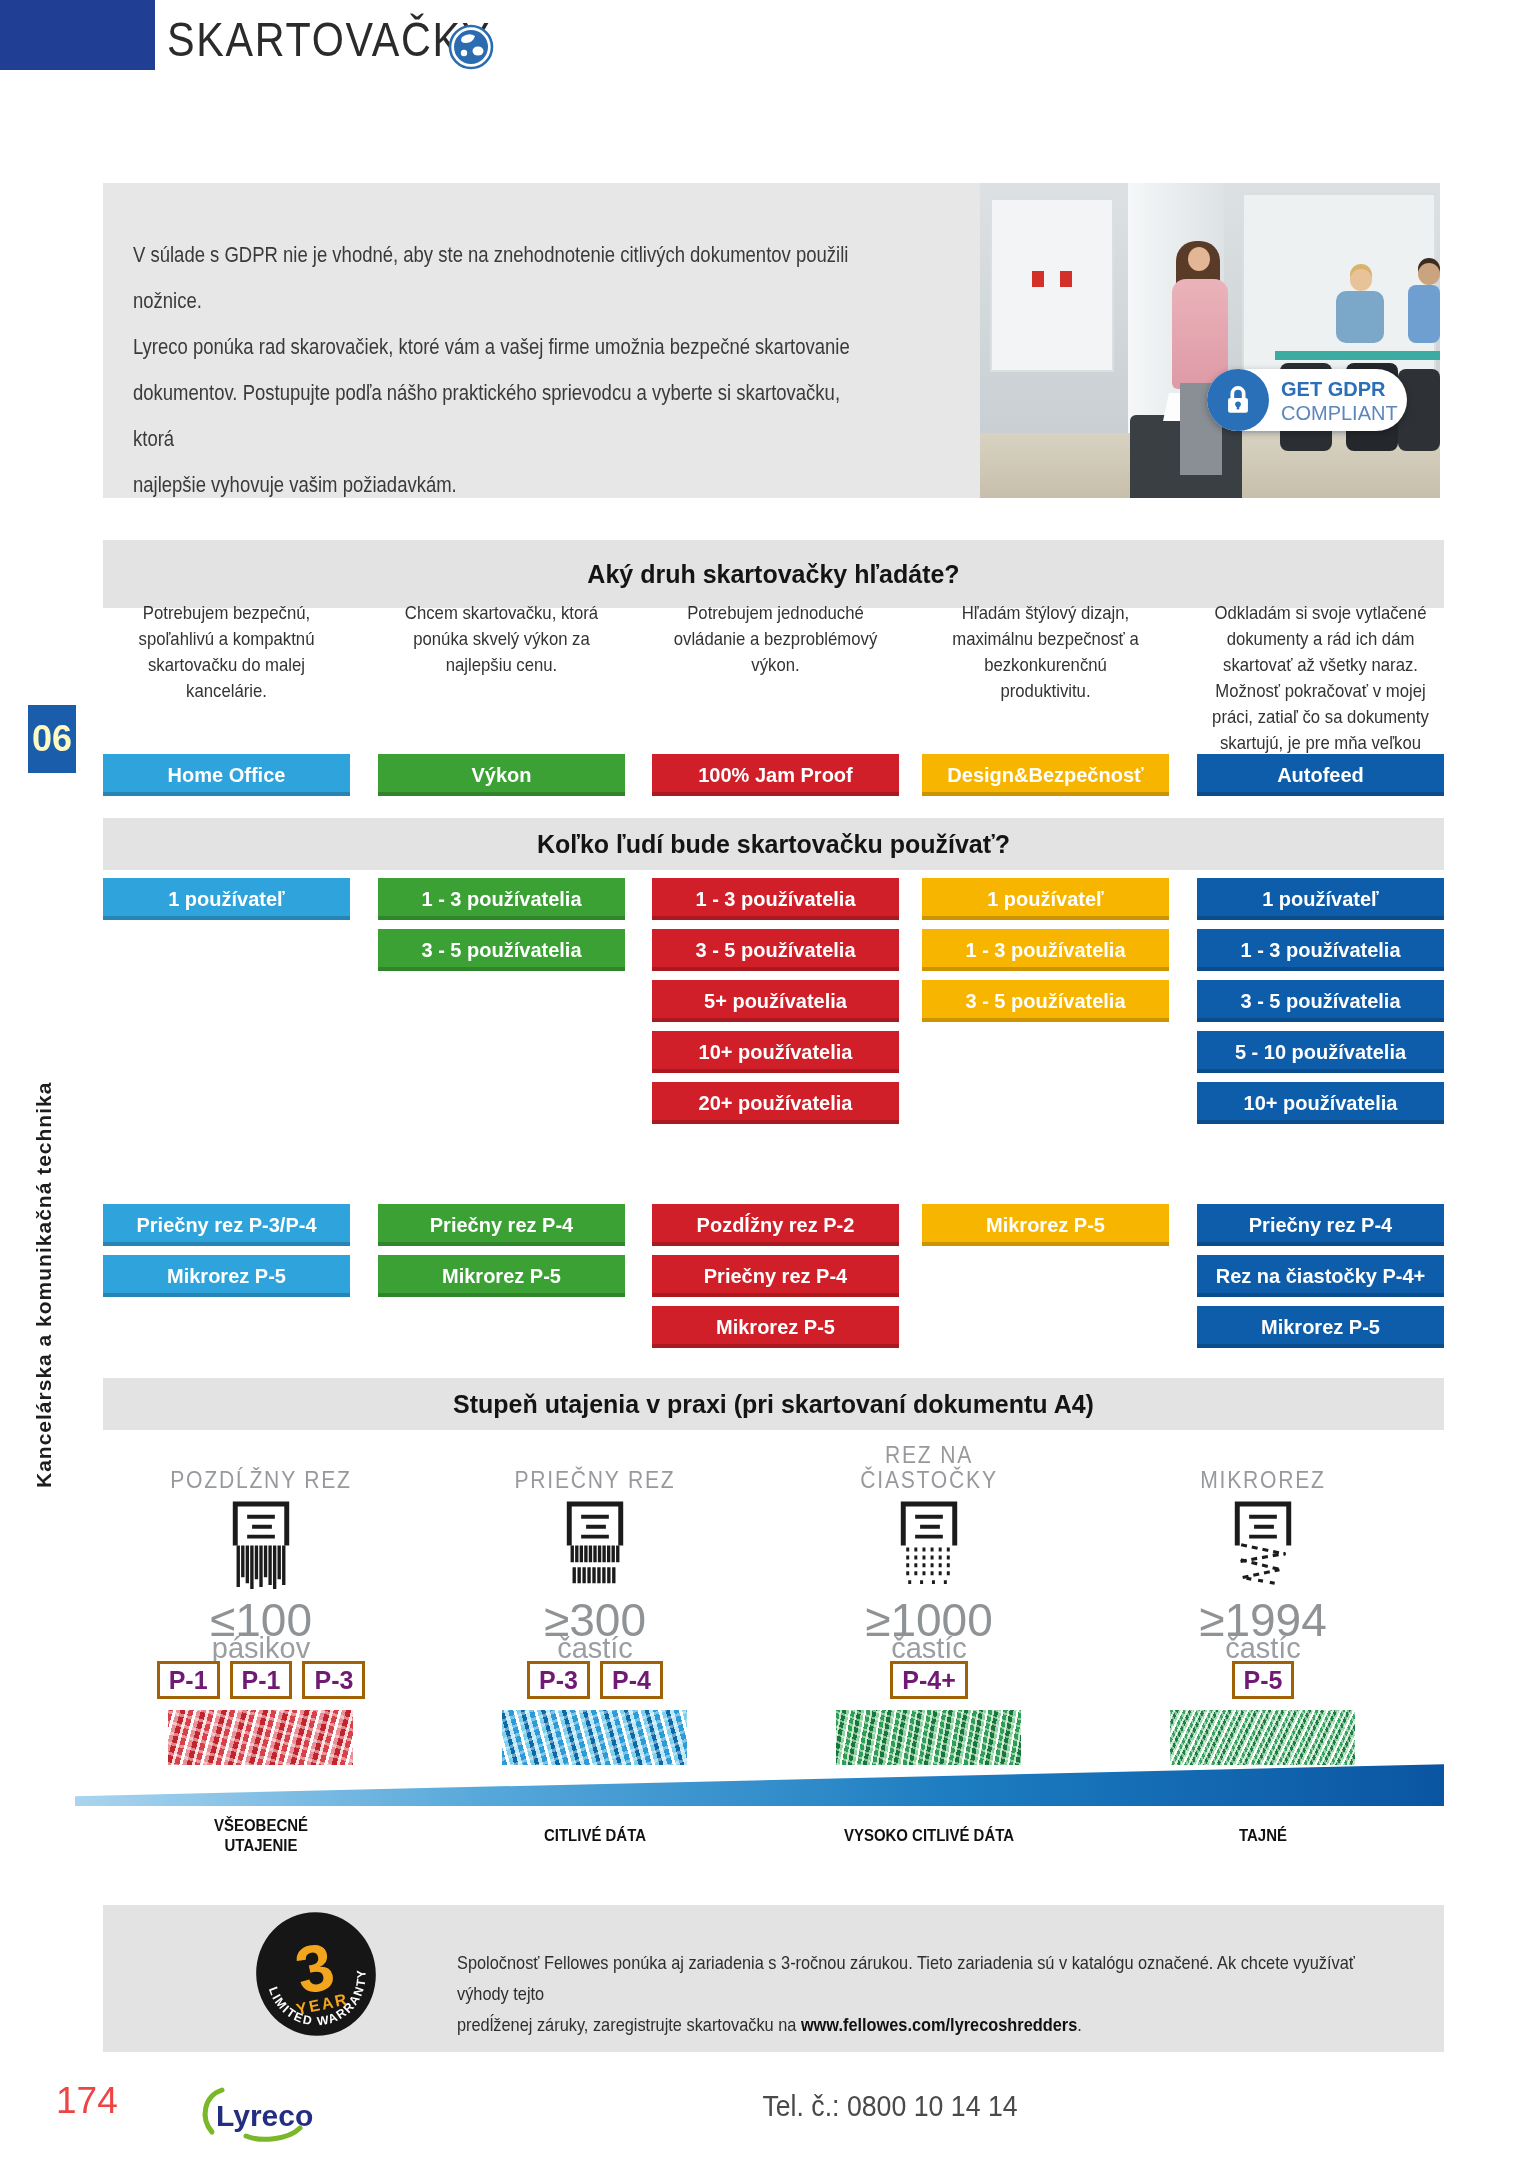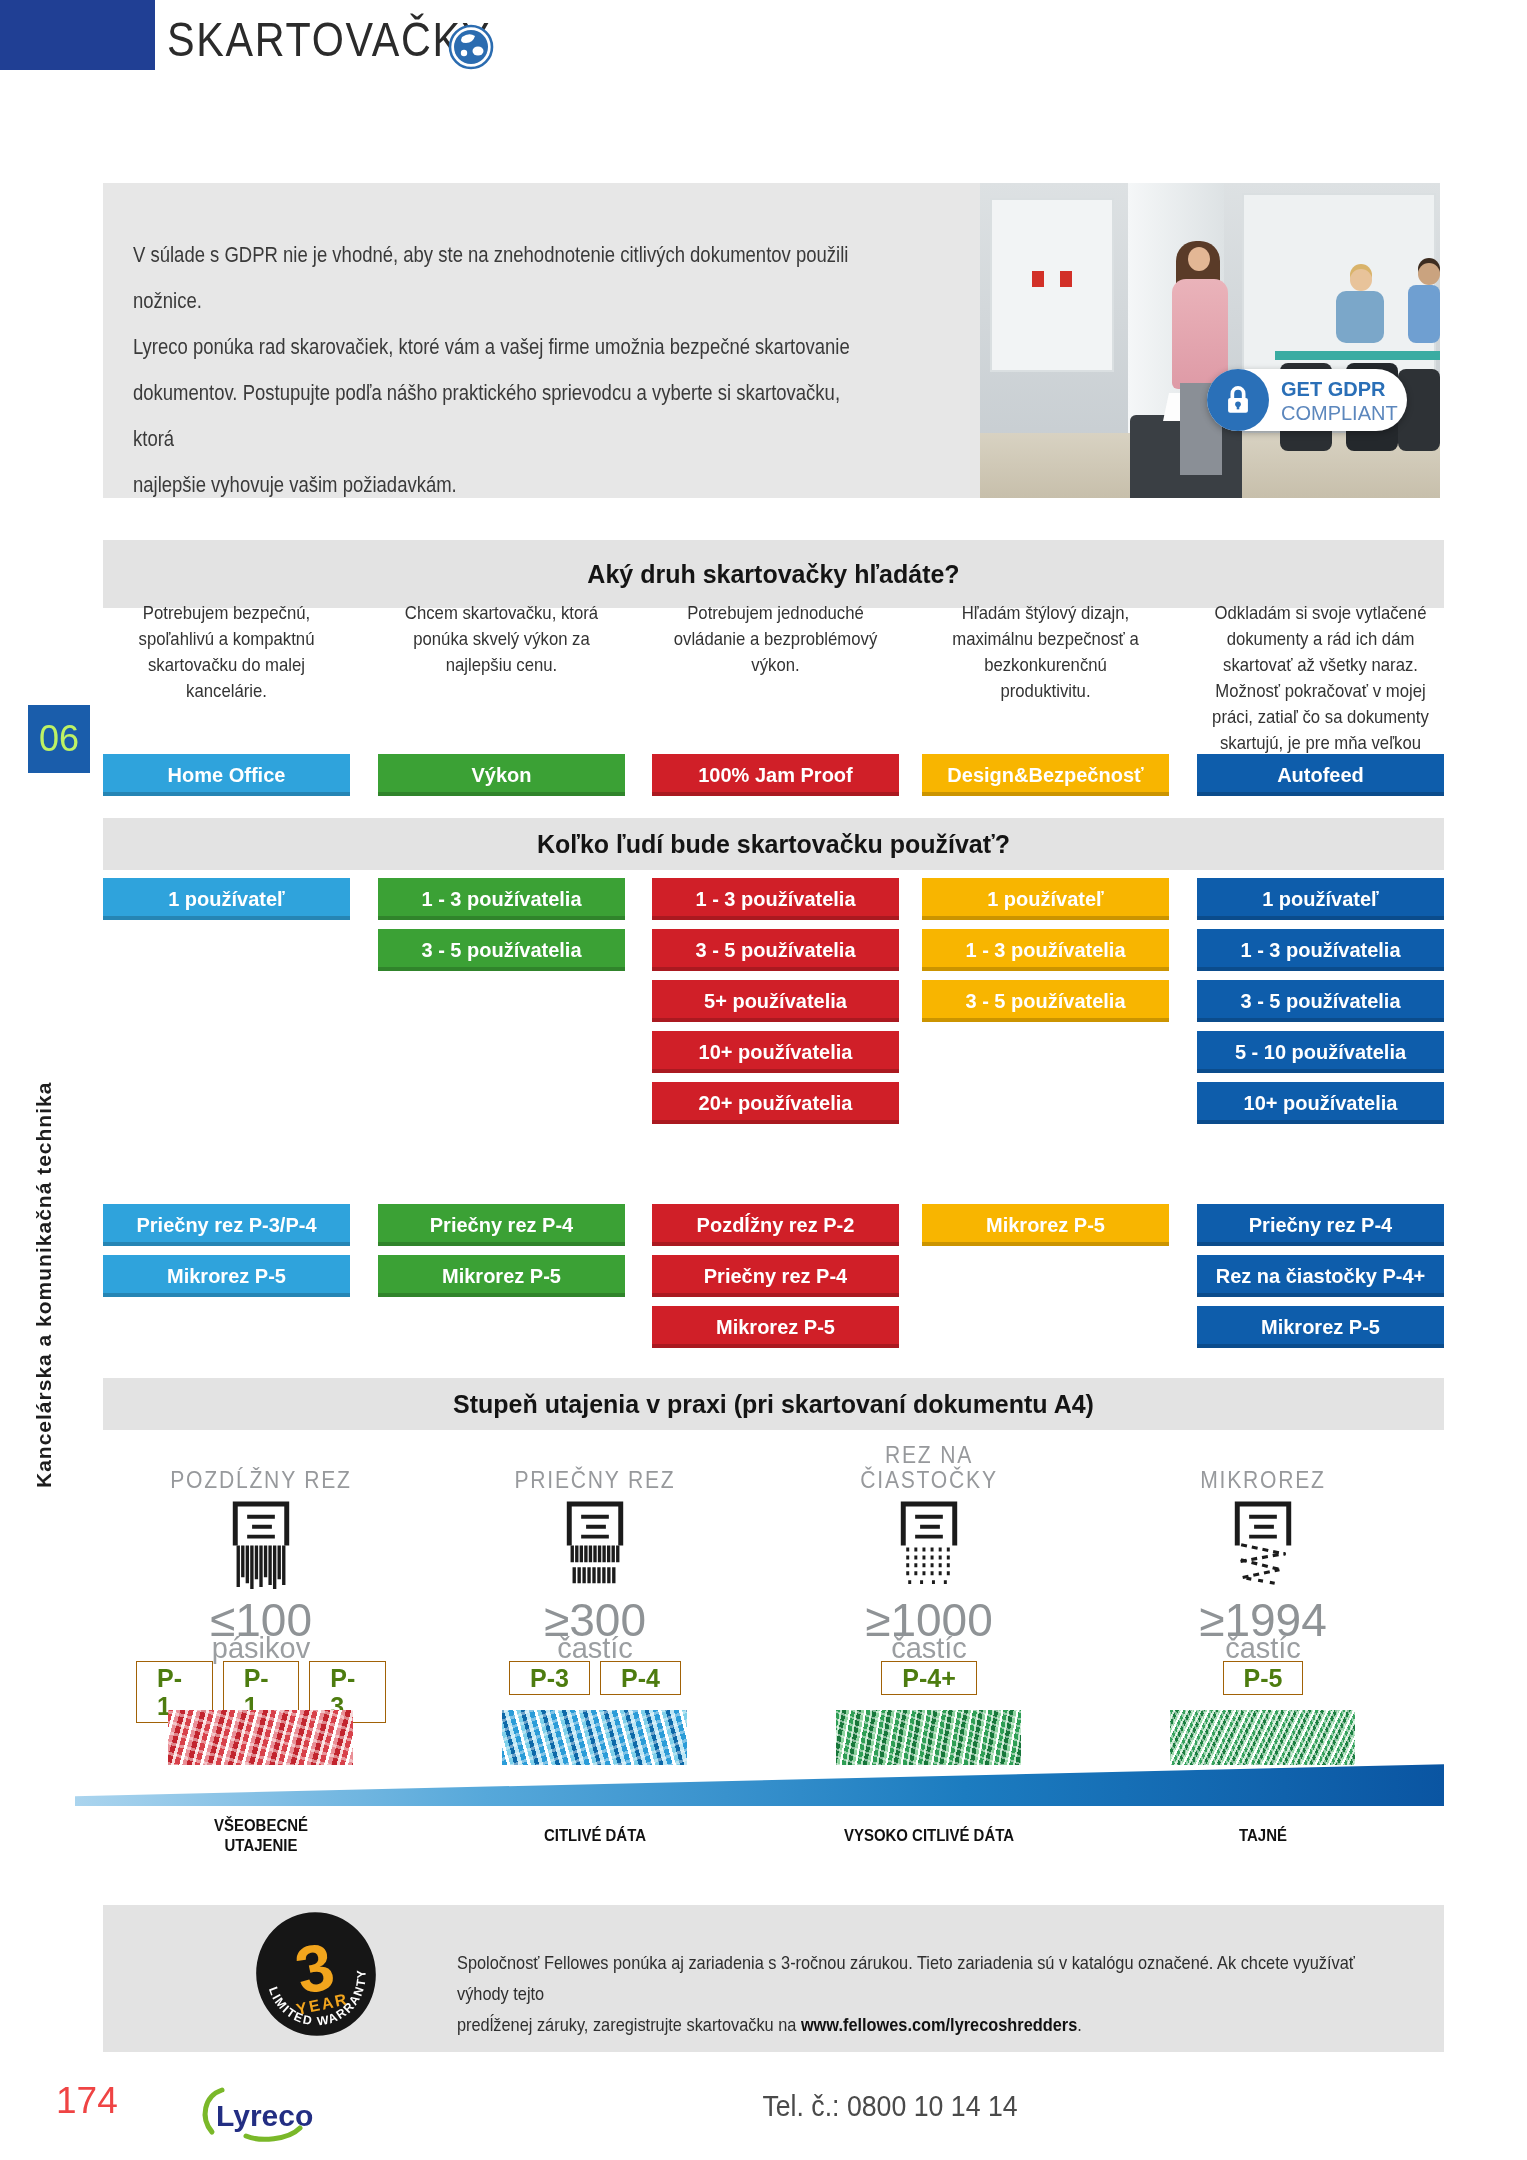--- a/index.html
+++ b/index.html
@@ -8,22 +8,22 @@
   .abs{position:absolute;}
   .cond{transform:scaleX(0.86);transform-origin:left top;}
   .condc{transform:scaleX(0.88);transform-origin:center top;}
 
   
   .hdr-block{left:0;top:0;width:155px;height:70px;background:#203f94;}
   .hdr-title{left:167px;top:12px;font-size:48px;letter-spacing:2px;color:#2b2b2b;white-space:nowrap;}
   .globe{left:448px;top:24px;}
 
   
-  .tab06{left:28px;top:705px;width:62px;height:68px;background:#1a5dab;color:#bef264;
-         display:flex;align-items:center;justify-content:center;font-size:36px;font-weight:normal;}
+  .tab06{left:28px;top:705px;width:48px;height:68px;background:#1a5dab;color:#fef9c3;
+         display:flex;align-items:center;justify-content:center;font-size:36px;font-weight:bold;}
   .vtext{left:22px;top:788px;height:700px;width:44px;writing-mode:vertical-rl;transform:rotate(180deg);
          font-size:21px;font-weight:bold;color:#1d1d1d;letter-spacing:1px;display:flex;align-items:center;}
 
   
   .introbox{left:103px;top:183px;width:877px;height:315px;background:#e7e7e7;}
   .introtext{left:133px;top:232px;width:850px;font-size:21.5px;line-height:46px;color:#3a3a3a;}
   .photo{left:980px;top:183px;width:460px;height:315px;background:#cfd5d8;overflow:hidden;}
 
   
   .gdpr-pill{left:227px;top:186px;width:200px;height:62px;background:#fff;border-radius:31px;
@@ -50,22 +50,22 @@
   .c4{background:#0e5dab;}
 
   
   .cutcol{width:250px;top:1438px;height:335px;}
   .cut-name{left:0;top:0;width:250px;height:54px;display:flex;align-items:flex-end;justify-content:center;
             font-size:24px;letter-spacing:2px;color:#97999c;text-align:center;line-height:25px;}
   .cuticon{left:92px;top:62px;width:66px;height:95px;}
   .cut-amt{left:0;top:155px;width:250px;text-align:center;font-size:46px;color:#8f9396;}
   .cut-unit{left:0;top:194px;width:250px;text-align:center;font-size:29px;color:#9b9ea1;}
   .cut-badges{left:0;top:223px;width:250px;display:flex;justify-content:center;gap:10px;}
-  .pbadge{border:1px solid #a16207;background:#fff;color:#4d7c0f;font-size:25px;font-weight:bold;
-          padding:2px 20px;line-height:28px;}
+  .pbadge{border:3px solid #a16207;background:#fff;color:#701a75;font-size:25px;font-weight:bold;
+          padding:2px 9px;line-height:28px;}
   .shred{left:32px;top:272px;width:185px;height:55px;}
   .shred-red{background:
      repeating-linear-gradient(15deg, rgba(255,255,255,.45) 0 3px, rgba(255,255,255,0) 3px 10px),
      repeating-linear-gradient(105deg,#d8414a 0 5px,#fff 5px 8px,#e98f96 8px 12px,#c2242e 12px 17px,#f7d9da 17px 20px);}
   .shred-blue{background:
      repeating-linear-gradient(160deg, rgba(255,255,255,.4) 0 3px, rgba(255,255,255,0) 3px 9px),
      repeating-linear-gradient(75deg,#2b9cd8 0 5px,#fff 5px 8px,#7fd0ea 8px 12px,#0d68a8 12px 16px,#bfe6f4 16px 20px);}
   .shred-grn{background:
      repeating-linear-gradient(20deg, rgba(255,255,255,.5) 0 2px, rgba(255,255,255,0) 2px 7px),
      repeating-linear-gradient(100deg,#2e9e55 0 4px,#bfe6c9 4px 6px,#17763a 6px 10px,#8fd3a0 10px 13px,#fff 13px 15px);}

